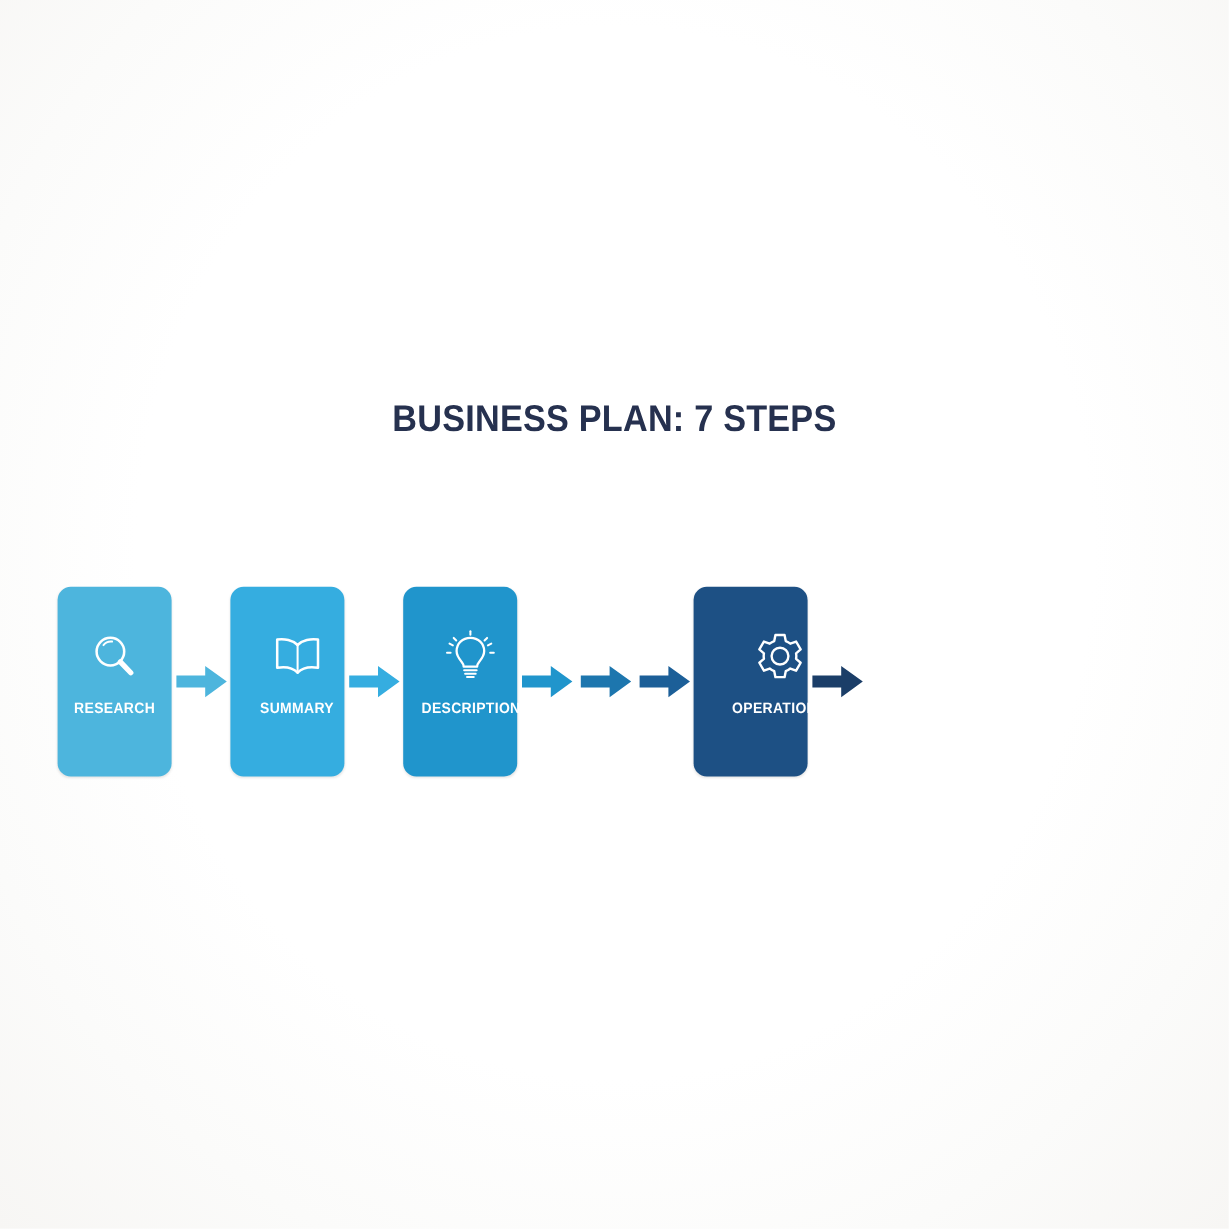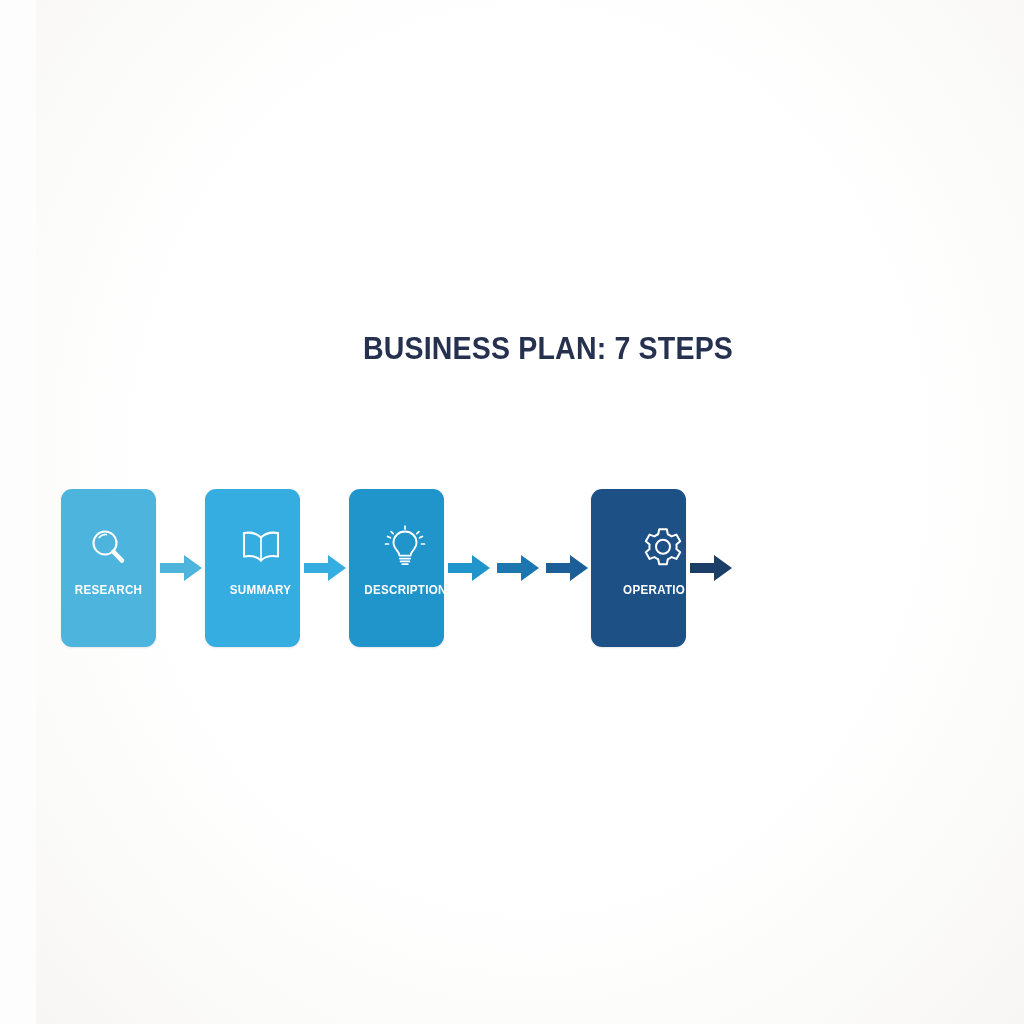--- a/index.html
+++ b/index.html
@@ -15,42 +15,41 @@
     font-family: "Liberation Sans", sans-serif;
     position: relative;
   }
 
   
   #canvas {
     position: absolute;
     inset: 0;
     background:
       radial-gradient(ellipse at 50% 45%, #ffffff 0%, #ffffff 55%, #fbfbfa 78%, #f7f6f4 100%);
-    margin-left: 36px;
   }
 
   #title {
     position: absolute;
     top: 331px;
     left: 0;
     width: 1024px;
     text-align: center;
     font-family: "Liberation Sans Narrow", "Liberation Sans", sans-serif;
     font-size: 31px;
     font-weight: bold;
     letter-spacing: 0.2px;
     color: #26314f;
     transform: scaleX(0.92);
     white-space: nowrap;
   }
 
   #flow {
     position: absolute;
     top: 485px;
-    left: 25px;
+    left: 48px;
     width: 958px;
     height: 165px;
     display: flex;
     align-items: center;
   }
 
   .step {
     position: relative;
     width: 95px;
     height: 158px;

